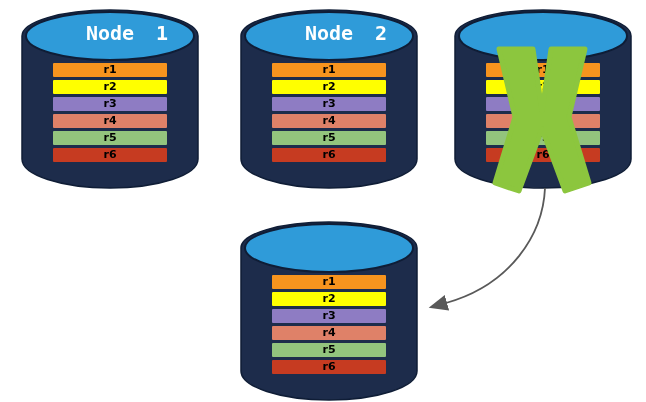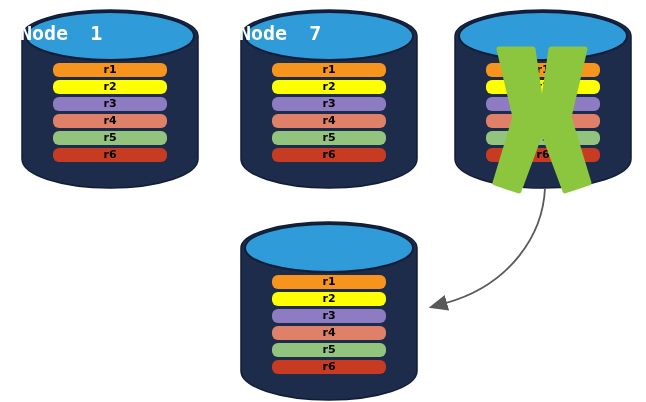--- a/index.html
+++ b/index.html
@@ -4,29 +4,29 @@
 <style>
   html,body { margin:0; padding:0; }
   body { font-family: "DejaVu Sans", sans-serif; }
   .canvas {
     position:relative; width:646px; height:402px;
     background:#FFFFFF; overflow:hidden;
   }
   .node { position:absolute; width:180px; height:190px; }
   .cyl  { position:absolute; left:0; top:0; width:180px; height:190px; overflow:visible; }
   .title{
-    position:absolute; top:14px; left:0; width:100%;
-    text-align:left; font-family:"DejaVu Sans Mono", monospace;
+    position:absolute; top:14px; left:17px; width:100%;
+    text-align:center; font-family:"DejaVu Sans Mono", monospace;
     font-weight:bold; font-size:20px; word-spacing:10px;
     color:#FFFFFF; letter-spacing:0px;
   }
   .rows { position:absolute; left:33px; top:56px; width:114px; }
   .row  {
     height:14px; line-height:14px; margin-bottom:3px;
-    border-radius:6px; text-align:center;
+    border-radius:1px; text-align:center;
     font-family:"DejaVu Sans", sans-serif; font-weight:bold; font-size:11px;
     color:#000000;
   }
   .xmark { position:absolute; left:0; top:0; width:180px; height:192px; overflow:visible; z-index:6; }
   .connector { position:absolute; left:0; top:0; width:646px; height:402px; pointer-events:none; z-index:4; }
 </style>
 </head>
 <body>
 
 <div class="canvas">
@@ -45,21 +45,21 @@
       <div class="row" style="background: rgb(147, 196, 125);">r5</div>
       <div class="row" style="background: rgb(198, 59, 33);">r6</div>
     </div>
   </div>
 
   <div class="node" style="left:239px;top:7px">
     <svg class="cyl" viewBox="0 0 180 190">
       <path d="M 2 29 A 88 26 0 0 1 178 29 L 178 152 A 88 29 0 0 1 2 152 Z" stroke-width="1.5" style="fill: rgb(29, 44, 75); stroke: rgb(15, 29, 54);"></path>
       <ellipse cx="90" cy="29" rx="84" ry="24" stroke-width="2" style="fill: rgb(47, 155, 217); stroke: rgb(15, 29, 54);"></ellipse>
     </svg>
-    <div class="title">Node 7</div>
+    <div class="title">Node 2</div>
     <div class="rows">
       <div class="row" style="background: rgb(247, 148, 30);">r1</div>
       <div class="row" style="background: rgb(255, 255, 0);">r2</div>
       <div class="row" style="background: rgb(142, 124, 195);">r3</div>
       <div class="row" style="background: rgb(223, 129, 104);">r4</div>
       <div class="row" style="background: rgb(147, 196, 125);">r5</div>
       <div class="row" style="background: rgb(198, 59, 33);">r6</div>
     </div>
   </div>
 

